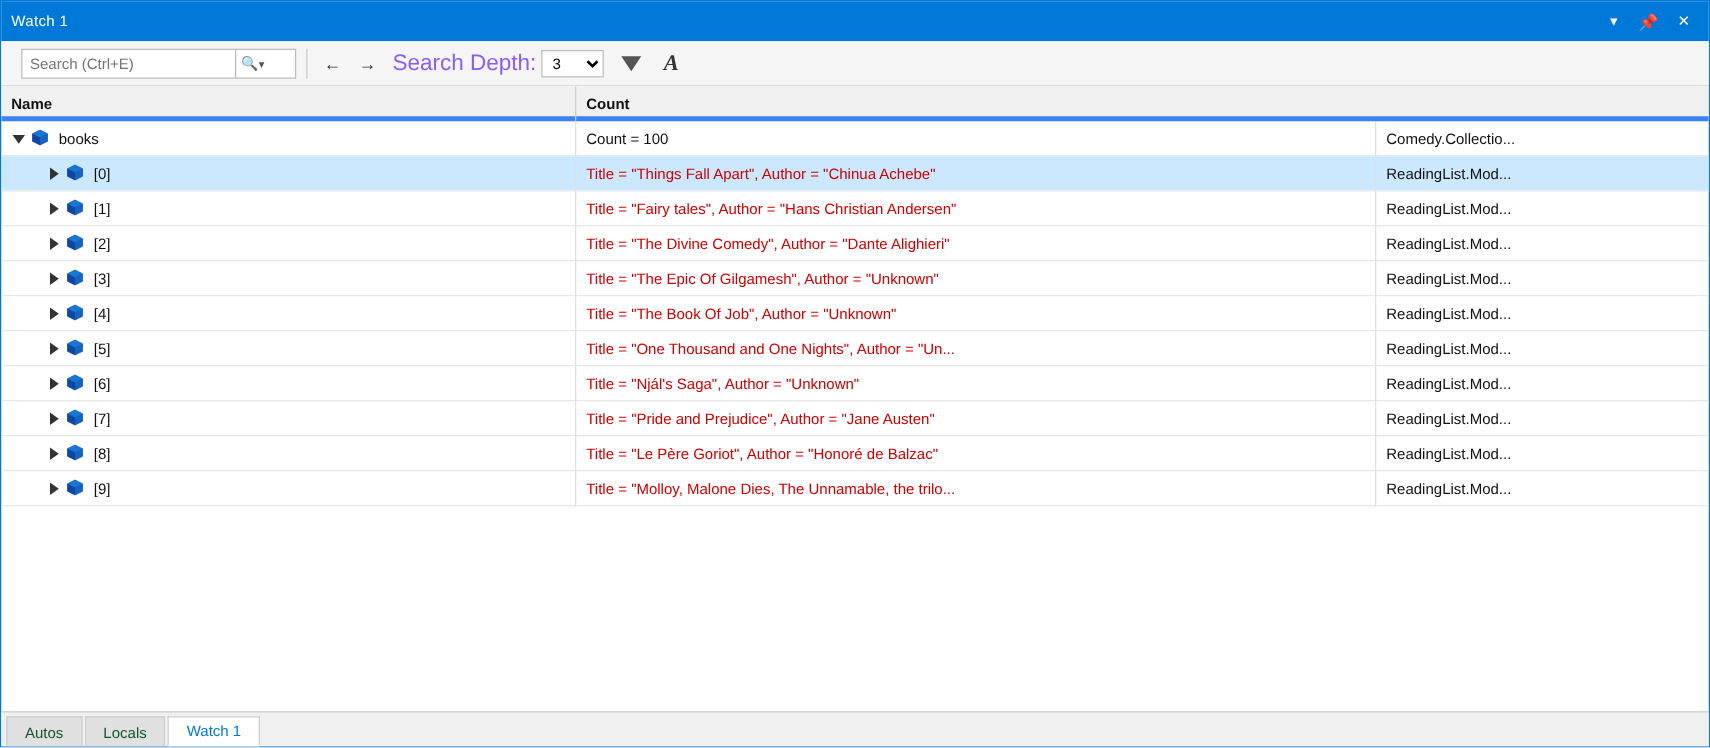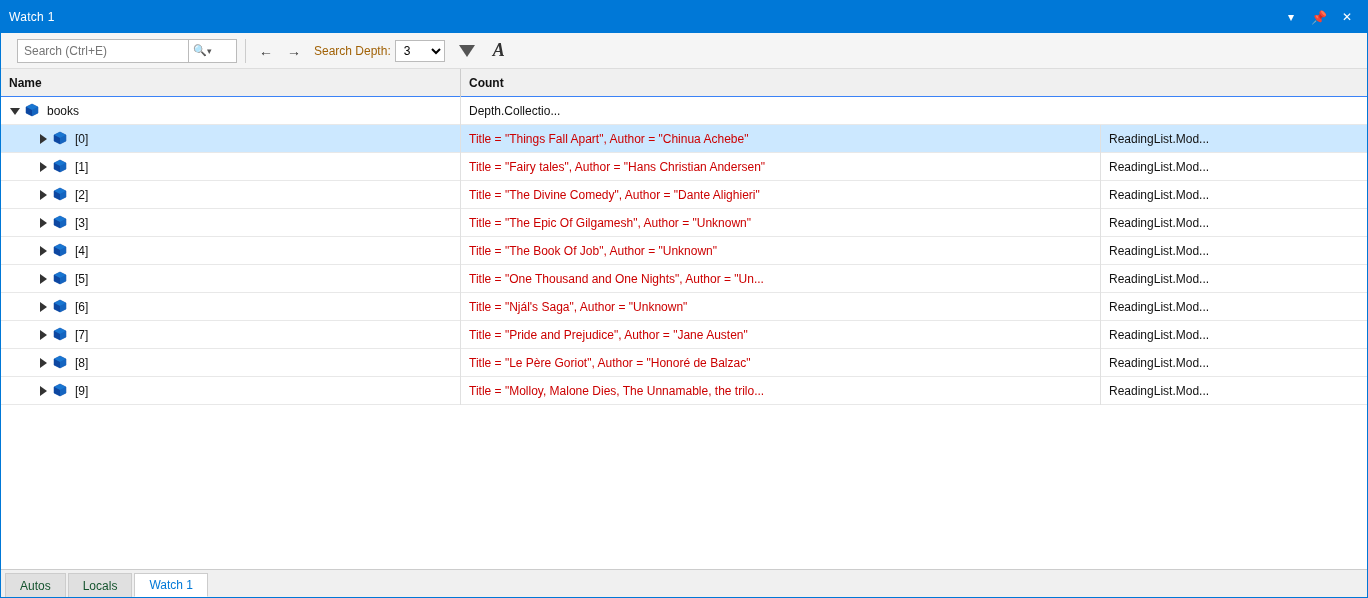--- a/index.html
+++ b/index.html
@@ -110,22 +110,22 @@
       display: flex;
       align-items: center;
       justify-content: center;
       cursor: pointer;
       background: transparent;
       border: none;
       color: #333;
       font-size: 14px;
     }
     .search-depth-label {
-      font-size: 12px;
-      color: #a16207;
+      font-size: 18px;
+      color: #8b5cf6;
       margin-left: 4px;
     }
     .depth-select {
       height: 22px;
       font-size: 12px;
       border: 1px solid #bbb;
       background: #fff;
       padding: 0 4px;
       width: 50px;
       cursor: pointer;
@@ -168,21 +168,21 @@
     .table-container {
       flex: 1;
       overflow: hidden;
       display: flex;
       flex-direction: column;
     }
     .table-header {
       display: grid;
       grid-template-columns: 460px 640px 1fr;
       background: #f0f0f0;
-      border-bottom: 1px solid #3b82f6;
+      border-bottom: 4px solid #3b82f6;
       height: 28px;
       align-items: center;
       padding-right: 16px;
       flex-shrink: 0;
     }
     .th {
       padding: 0 8px;
       font-size: 12px;
       font-weight: 600;
       color: #111;
@@ -350,21 +350,22 @@
               </span>
               <span><svg width="14" height="14" viewBox="0 0 14 14" fill="none" xmlns="http://www.w3.org/2000/svg">
     <polygon points="7,1 13,4 13,10 7,13 1,10 1,4" fill="#1565C0" stroke="#0d47a1" stroke-width="0.5"></polygon>
     <polygon points="7,1 13,4 7,7 1,4" fill="#1976D2"></polygon>
     <polygon points="1,4 7,7 7,13 1,10" fill="#0d47a1"></polygon>
     <polygon points="13,4 7,7 7,13 13,10" fill="#1565C0"></polygon>
   </svg></span>
               <span style="margin-left: 4px;">books</span>
             </div>
           </div>
-          <div class="td">Depth.Collectio...</div>
+          <div class="td">Count = 100</div>
+          <div class="td">Comedy.Collectio...</div>
         </div>
         <div class="table-row selected">
           <div class="td">
             <div class="row-name" style="padding-left: 28px;">
               <span class="expand-arrow">
                 <span class="arrow-right"></span>
               </span>
               <span><svg width="14" height="14" viewBox="0 0 14 14" fill="none" xmlns="http://www.w3.org/2000/svg">
     <polygon points="7,1 13,4 13,10 7,13 1,10 1,4" fill="#1565C0" stroke="#0d47a1" stroke-width="0.5"></polygon>
     <polygon points="7,1 13,4 7,7 1,4" fill="#1976D2"></polygon>

